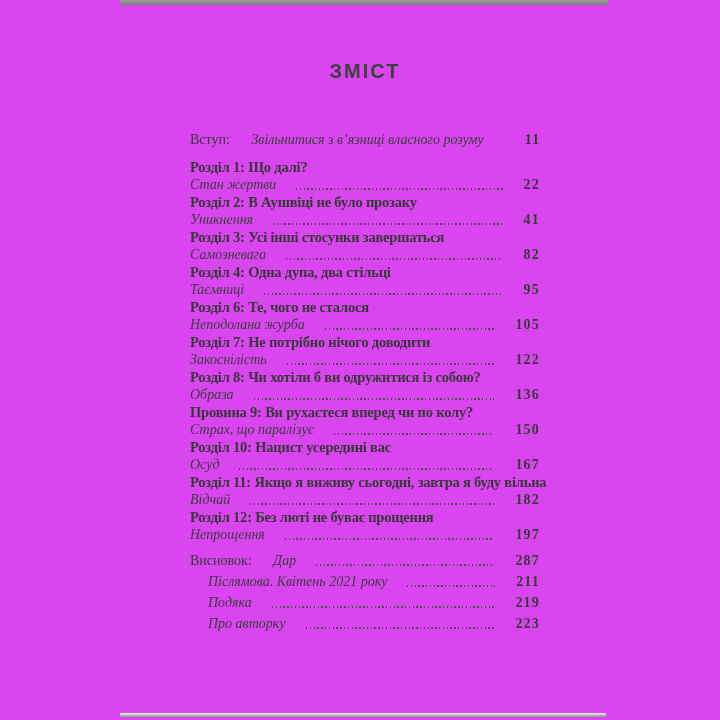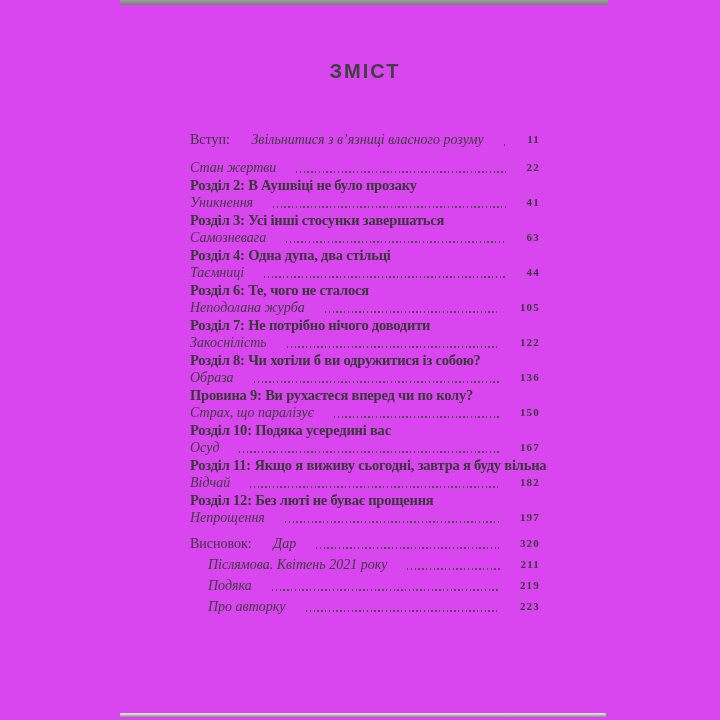--- a/index.html
+++ b/index.html
@@ -30,21 +30,21 @@
   .entry { margin-bottom:1px; }
   .entry-title {
     font-weight:700; font-size:14.5px; line-height:17px;
     white-space:nowrap; letter-spacing:-0.2px; color:#383838;
   }
   .leader {
     flex:1; align-self:flex-end; height:2px; margin:0 3px 3px 2px;
     background-image:repeating-linear-gradient(to right,#4c4c4c 0 1.4px,transparent 1.4px 3.8px);
   }
   .pagenum {
-    font-weight:700; font-size:11px; letter-spacing:1.2px; color:#3a3a3a;
+    font-weight:700; font-size:14px; letter-spacing:1.2px; color:#3a3a3a;
   }
   .backmatter { margin-top:9px; }
   .backmatter .row { margin-bottom:4px; }
 </style>
 </head>
 <body>
 
 <div class="page">
   <div class="edge-top"></div>
 
@@ -53,20 +53,21 @@
   <div class="content">
 
     <div class="row intro">
       <span class="label">Вступ: </span>
       <span class="sub-text">Звільнитися з в’язниці власного розуму</span>
       <span class="leader"></span>
       <span class="pagenum">11</span>
     </div>
 
     <div class="entry">
+      <div class="entry-title">Розділ 1: Що далі?</div>
       <div class="row">
         <span class="sub-text">Стан жертви</span>
         <span class="leader"></span>
         <span class="pagenum">22</span>
       </div>
     </div>
 
     <div class="entry">
       <div class="entry-title">Розділ 2: В Аушвіці не було прозаку</div>
       <div class="row">
@@ -74,30 +75,30 @@
         <span class="leader"></span>
         <span class="pagenum">41</span>
       </div>
     </div>
 
     <div class="entry">
       <div class="entry-title">Розділ 3: Усі інші стосунки завершаться</div>
       <div class="row">
         <span class="sub-text">Самозневага</span>
         <span class="leader"></span>
-        <span class="pagenum">63</span>
+        <span class="pagenum">82</span>
       </div>
     </div>
 
     <div class="entry">
       <div class="entry-title">Розділ 4: Одна дупа, два стільці</div>
       <div class="row">
         <span class="sub-text">Таємниці</span>
         <span class="leader"></span>
-        <span class="pagenum">44</span>
+        <span class="pagenum">95</span>
       </div>
     </div>
 
 
     <div class="entry">
       <div class="entry-title">Розділ 6: Те, чого не сталося</div>
       <div class="row">
         <span class="sub-text">Неподолана журба</span>
         <span class="leader"></span>
         <span class="pagenum">105</span>
@@ -125,21 +126,21 @@
     <div class="entry">
       <div class="entry-title">Провина 9: Ви рухаєтеся вперед чи по колу?</div>
       <div class="row">
         <span class="sub-text">Страх, що паралізує</span>
         <span class="leader"></span>
         <span class="pagenum">150</span>
       </div>
     </div>
 
     <div class="entry">
-      <div class="entry-title">Розділ 10: Подяка усередині вас</div>
+      <div class="entry-title">Розділ 10: Нацист усередині вас</div>
       <div class="row">
         <span class="sub-text">Осуд</span>
         <span class="leader"></span>
         <span class="pagenum">167</span>
       </div>
     </div>
 
     <div class="entry">
       <div class="entry-title">Розділ 11: Якщо я виживу сьогодні, завтра я буду вільна</div>
       <div class="row">
@@ -156,21 +157,21 @@
         <span class="leader"></span>
         <span class="pagenum">197</span>
       </div>
     </div>
 
     <div class="backmatter">
       <div class="row">
         <span class="label">Висновок: </span>
         <span class="sub-text">Дар</span>
         <span class="leader"></span>
-        <span class="pagenum">320</span>
+        <span class="pagenum">287</span>
       </div>
       <div class="row">
         <span class="label"></span>
         <span class="sub-text">Післямова. Квітень 2021 року </span>
         <span class="leader"></span>
         <span class="pagenum">211</span>
       </div>
       <div class="row">
         <span class="label"></span>
         <span class="sub-text">Подяка</span>

